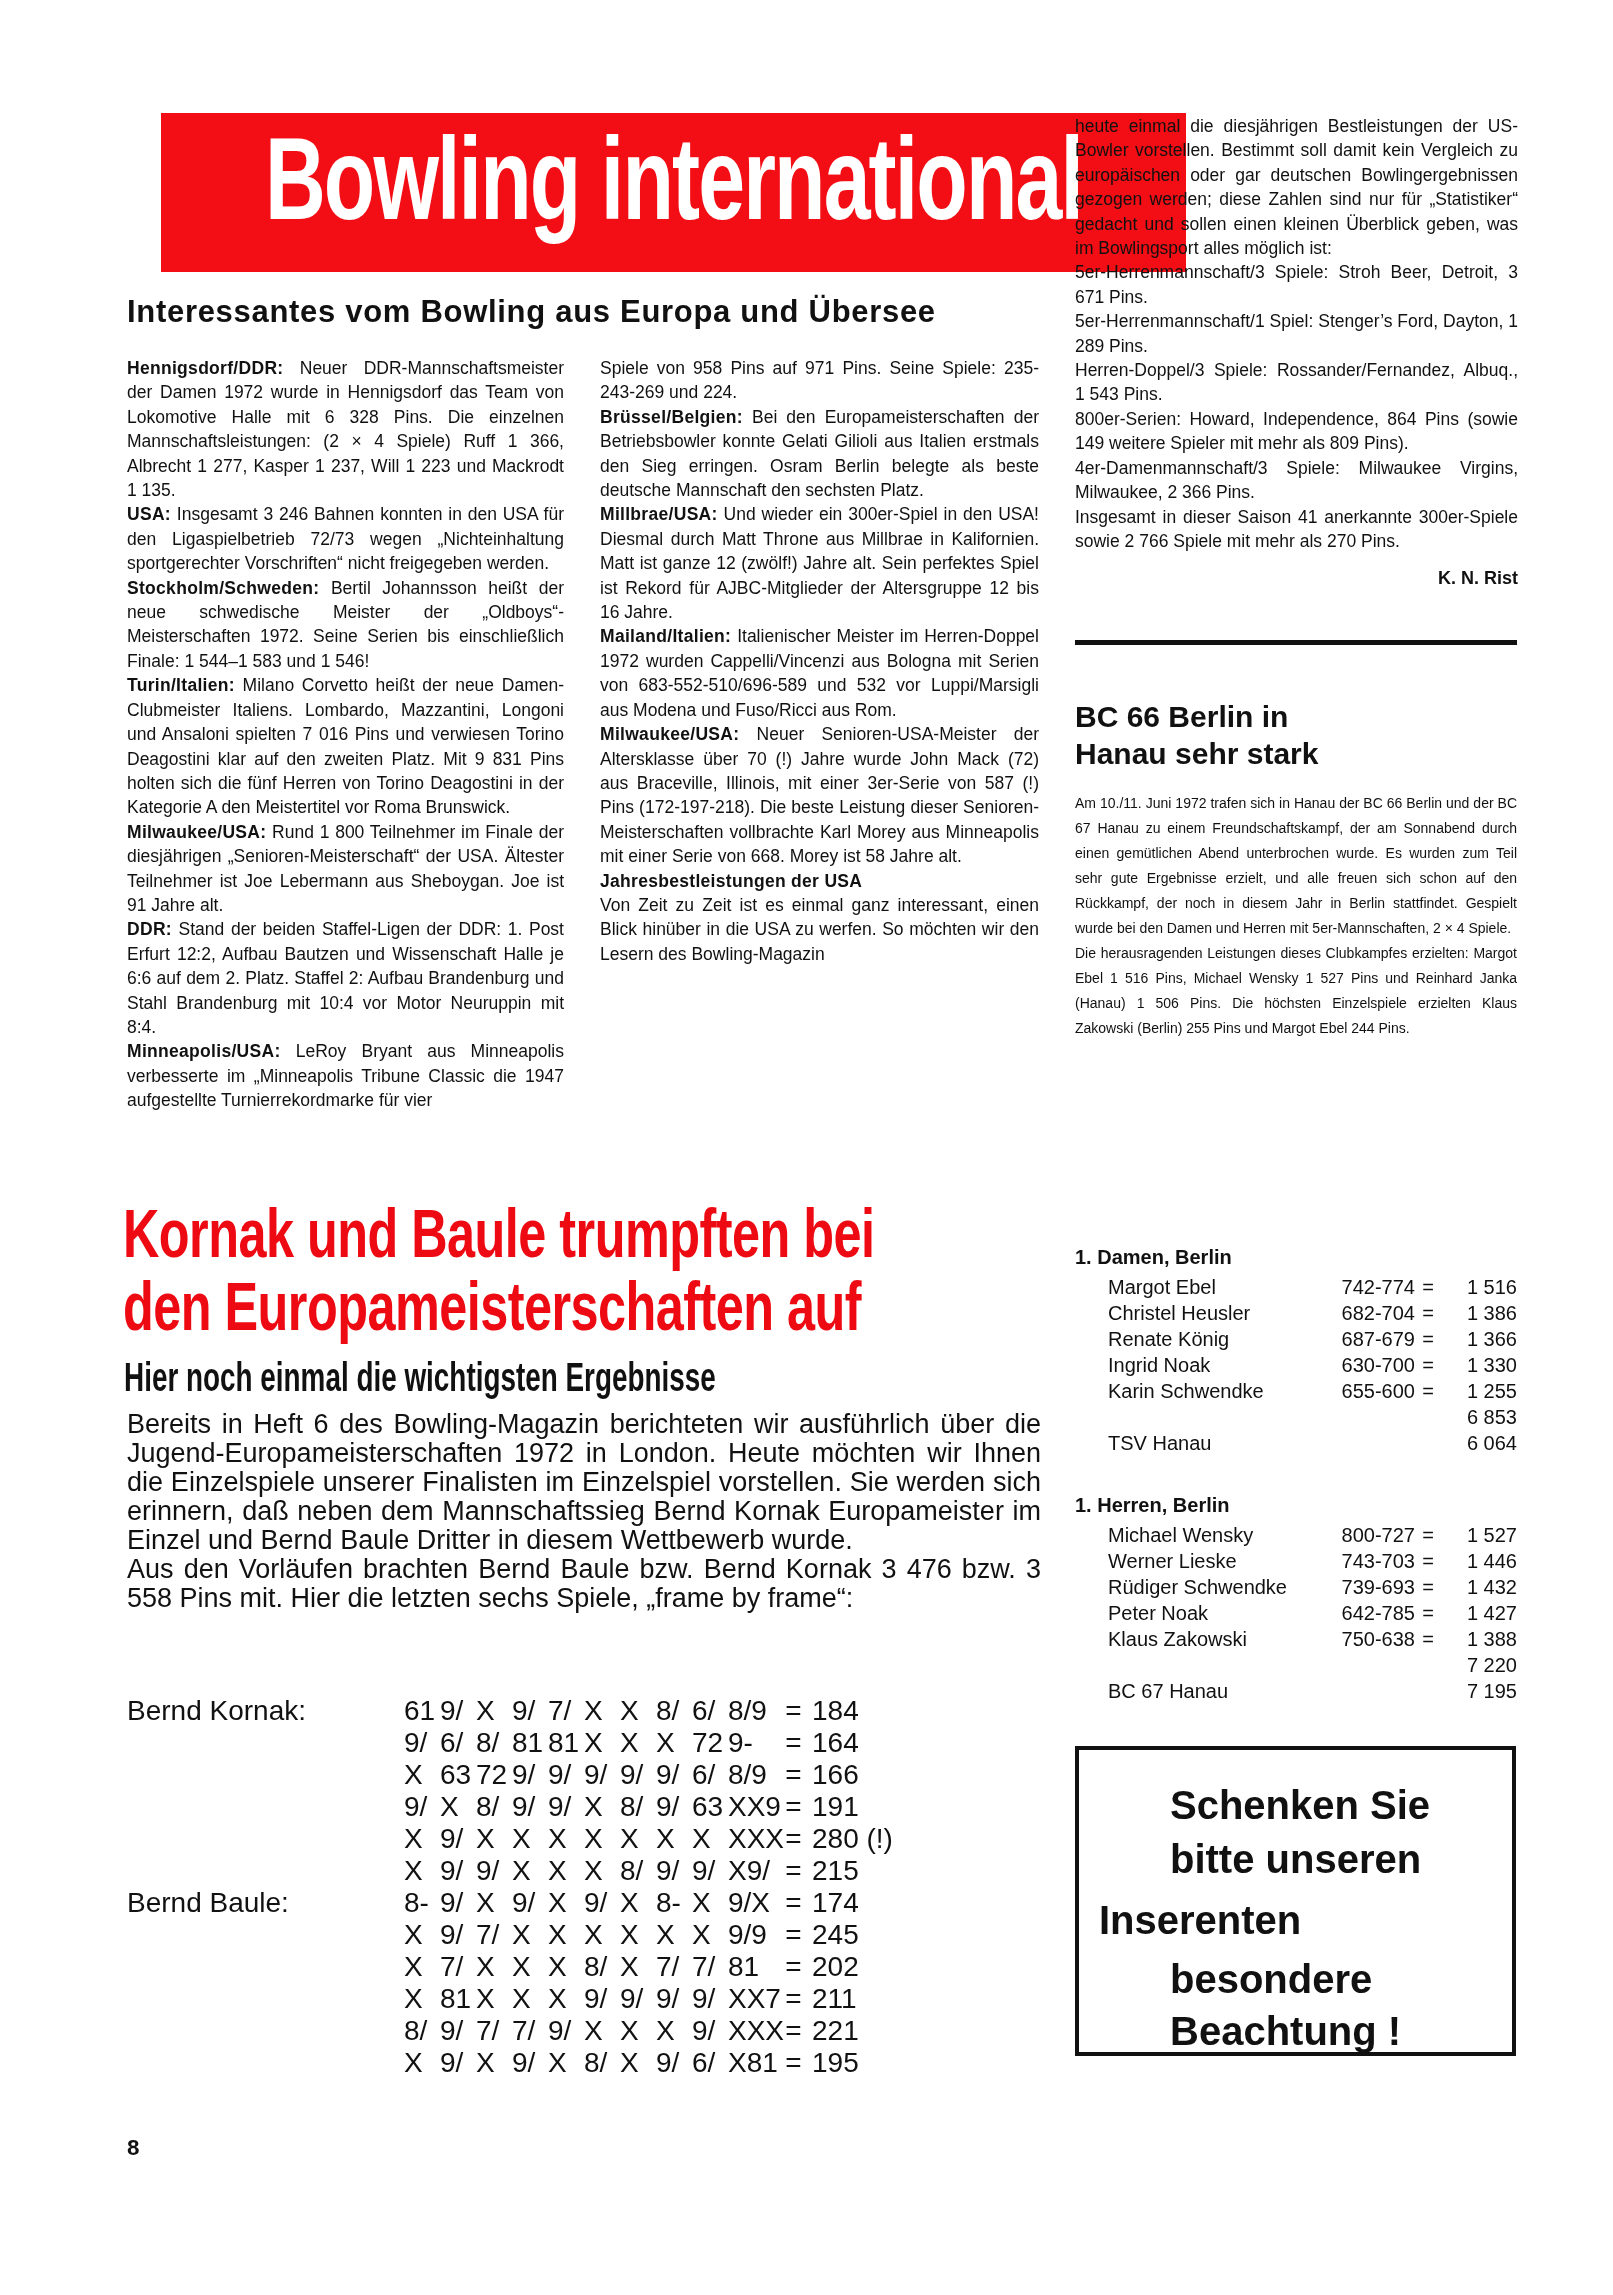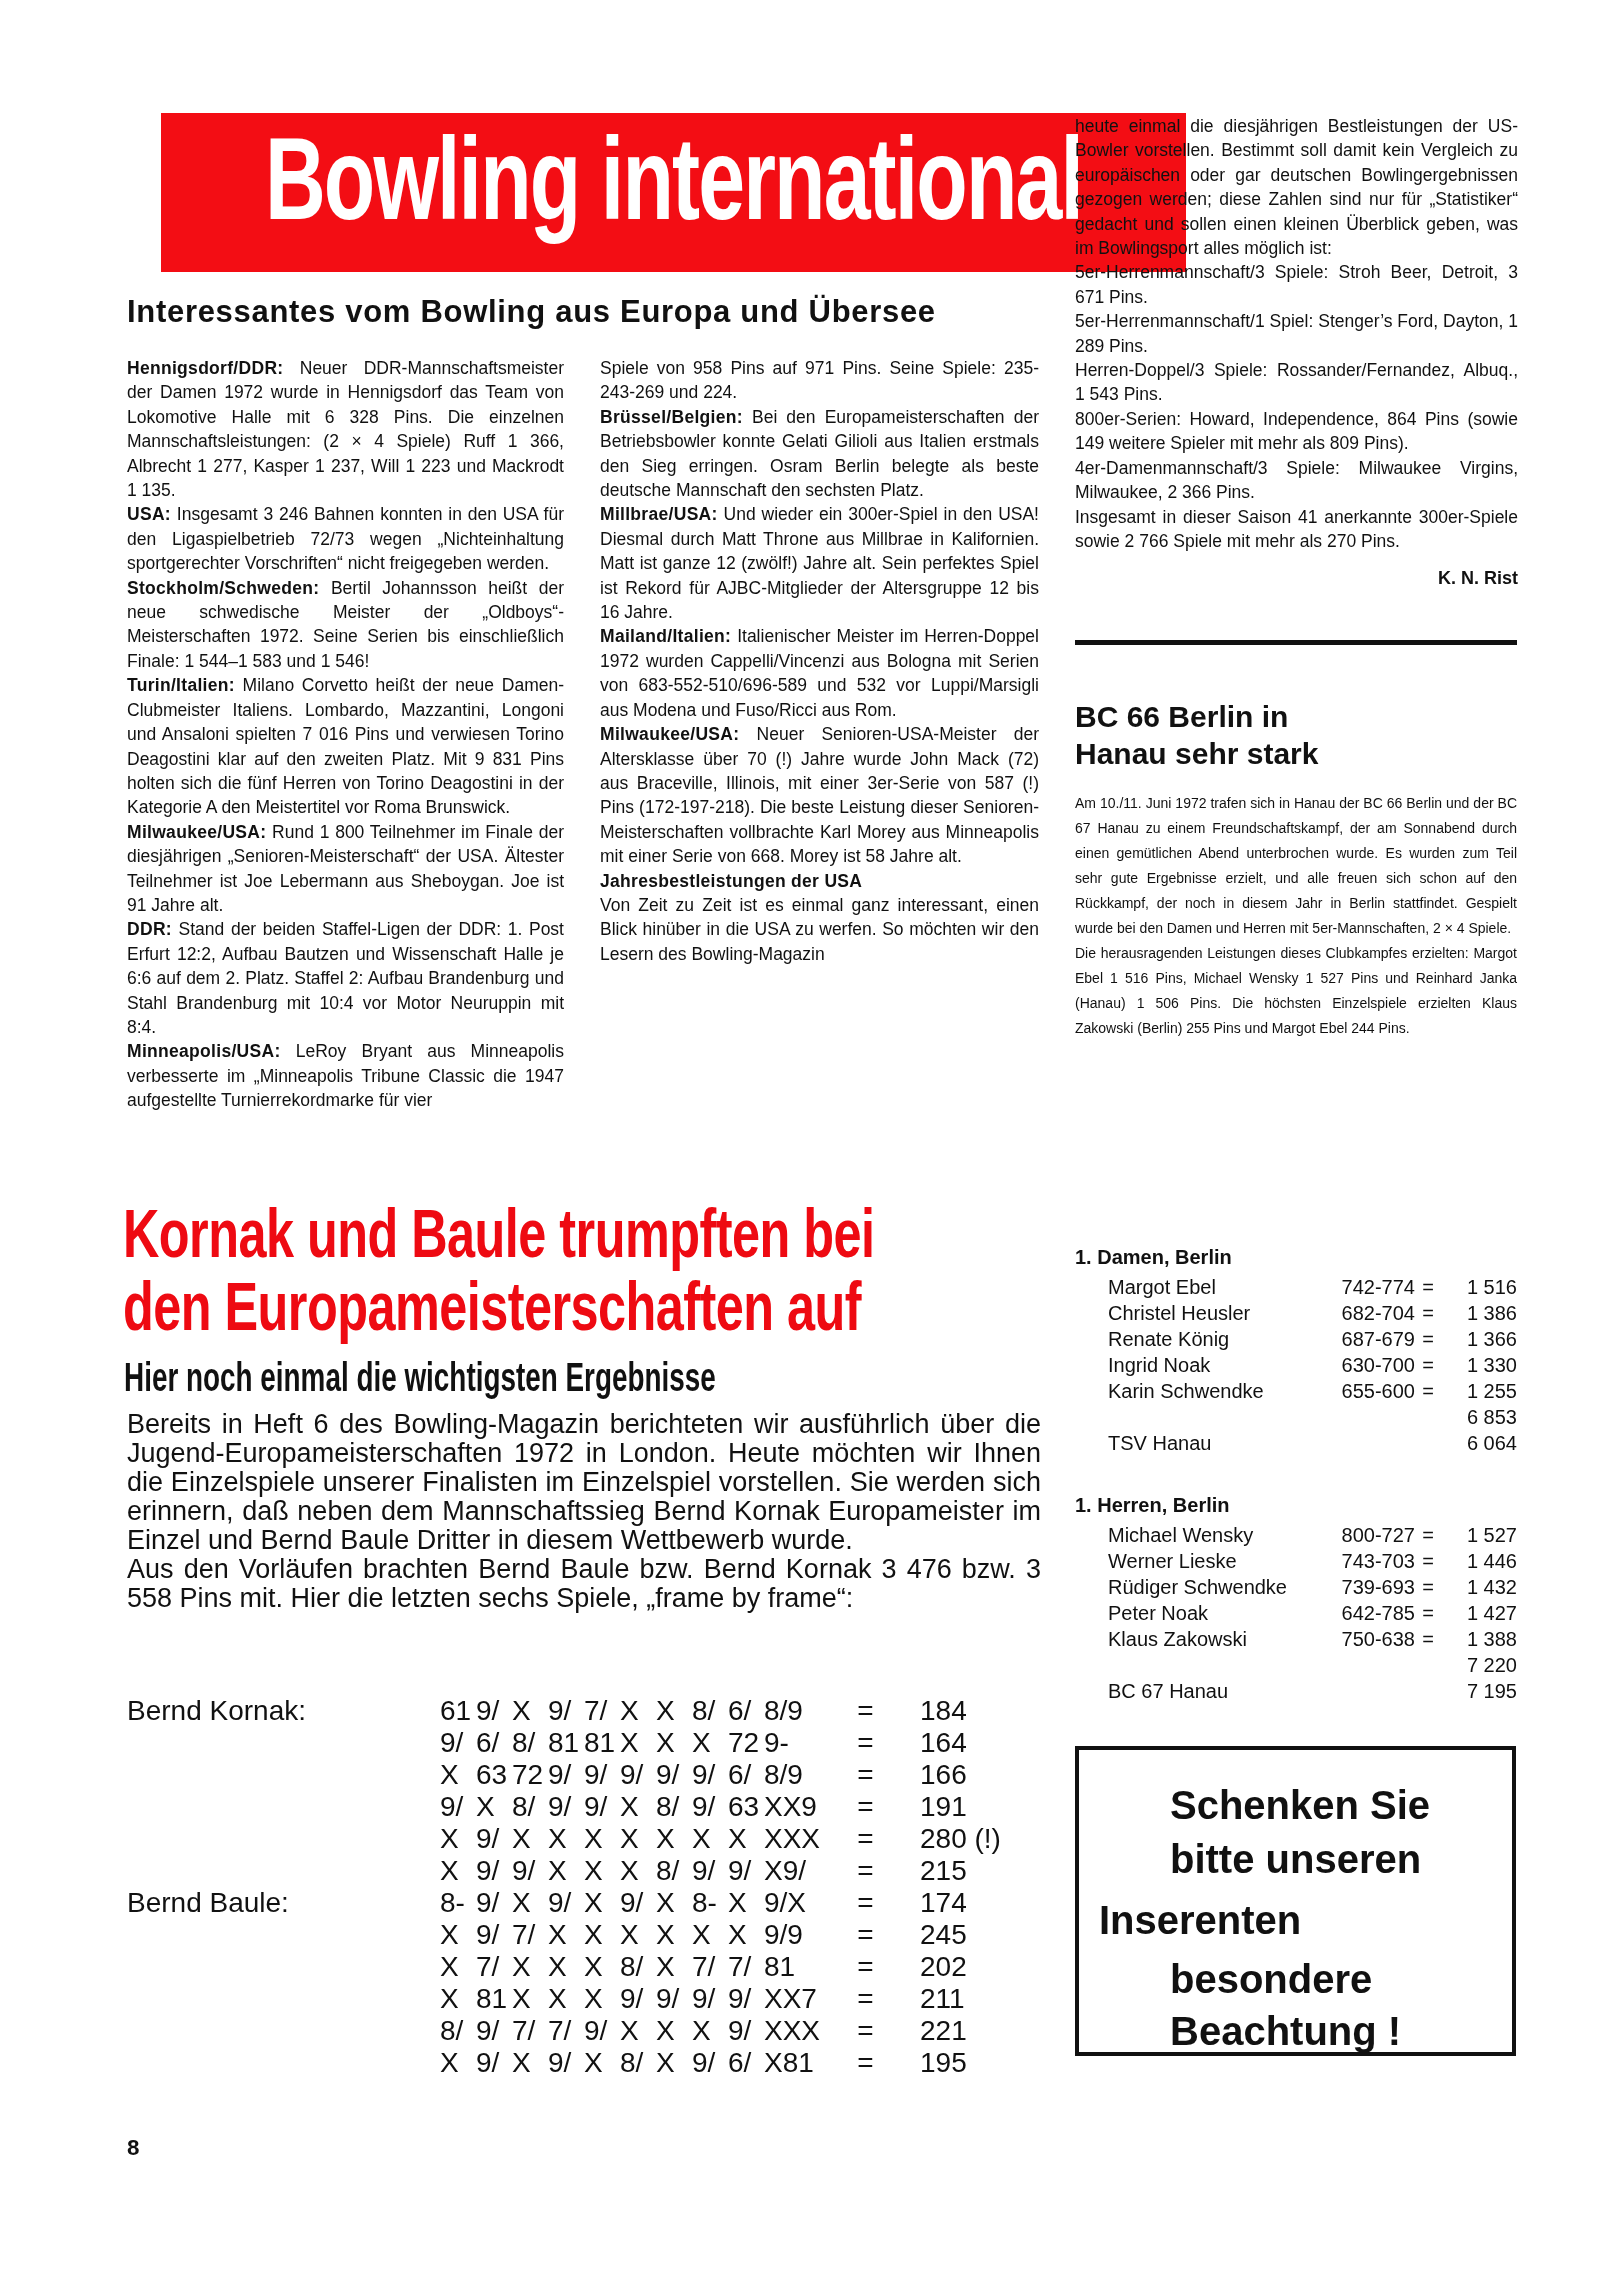--- a/index.html
+++ b/index.html
@@ -32,21 +32,21 @@
   .ad .l1 { position: absolute; left: 91px; top: 25px; white-space: nowrap; }
   .ad .l2 { position: absolute; left: 91px; top: 79px; white-space: nowrap; }
   .ad .l3 { position: absolute; left: 20px; top: 140px; white-space: nowrap; }
   .ad .l4 { position: absolute; left: 91px; top: 199px; white-space: nowrap; }
   .ad .l5 { position: absolute; left: 91px; top: 251px; white-space: nowrap; }
   .k-title { left: 123px; top: 1197px; width: 923px; color: #ee0a12; font-weight: bold; font-size: 69px; line-height: 73px; letter-spacing: -0.7px; transform-origin: left top; transform: scaleX(0.73); white-space: nowrap; }
   .k-sub { left: 124px; top: 1357px; color: #111; font-weight: bold; font-size: 41px; line-height: 1; transform-origin: left top; transform: scaleX(0.68); white-space: nowrap; }
   .k-body { left: 127px; top: 1410px; width: 914px; font-size: 27px; line-height: 29px; text-align: justify; transform-origin: left top; }
   .k-body p { margin: 0; }
   .scores { left: 127px; top: 1695px; width: 936px; font-size: 28px; line-height: 32px; }
-  .score-row { display: flex; white-space: nowrap; height: 32px; gap: 36px; }
+  .score-row { display: flex; white-space: nowrap; height: 32px; }
   .score-row .player { width: 277px; }
   .score-row .frames { display: flex; }
   .score-row .frame { width: 36px; }
   .score-row .frame.last { width: 47px; }
   .score-row .eq { width: 37px; text-align: center; }
   .score-row .tot { width: 106px; }
   .page-num { left: 127px; top: 2135px; font-weight: bold; font-size: 22.4px; }
 </style>
 </head>
 <body>

